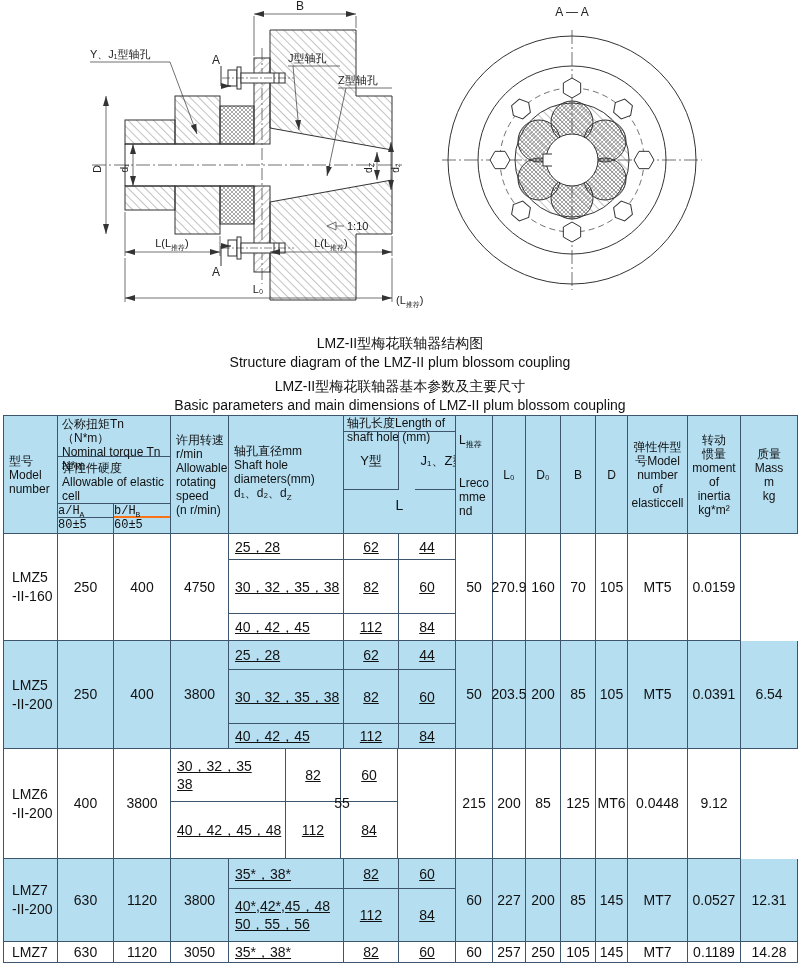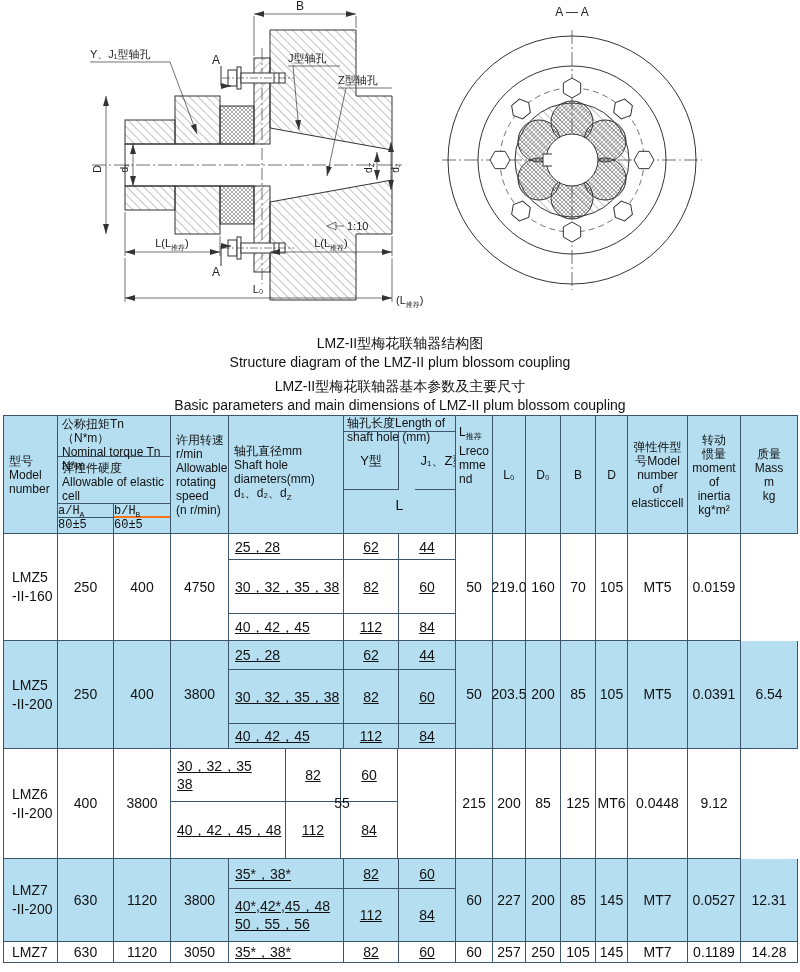--- a/index.html
+++ b/index.html
@@ -33,22 +33,22 @@
   .tg-ab>div:nth-child(2){border-bottom:2px solid #f97316;}
   .tg-ab>div:nth-child(3){border-right:1px solid #3d566e;}
 
   .lg-title{height:16px;border-bottom:1px solid #3d566e;padding:0 3px;box-sizing:border-box;}
   .lg-mid{display:grid;grid-template-columns:55px 56px;height:58px;gap:16px;}
   .lg-mid>div{display:flex;align-items:center;justify-content:center;box-sizing:border-box;
               border-bottom:1px solid #3d566e;font-size:13px;}
   .lg-mid>div:first-child{border-right:1px solid #3d566e;}
   .lg-l{height:29px;display:flex;align-items:center;justify-content:center;font-size:14px;}
 
-  .lrec-h{padding:9px 2px 0 3px;}
-  .brk{word-break:break-all;}
+  .lrec-h{padding:17px 2px 0 3px;}
+  .brk{word-break:break-all;margin-top:24px;}
 
   .rg{display:grid;grid-template-columns:54px 56px 57px 58px 227px 37px 33px 35px 35px 32px 60px 53px 57px;}
   .rg.blue{background:#b5def1;}
   .c{border-right:1px solid #3d566e;border-bottom:1px solid #3d566e;display:flex;align-items:center;
      justify-content:center;font-size:14px;white-space:pre-line;text-align:center;box-sizing:border-box;
      line-height:19px;}
   .c.model{justify-content:flex-start;padding-left:8px;text-align:left;}
   .bores{display:grid;grid-template-columns:115px 55px 57px;text-decoration:underline;}
   .bc{border-right:1px solid #3d566e;border-bottom:1px solid #3d566e;display:flex;align-items:center;
       justify-content:center;font-size:14px;box-sizing:border-box;line-height:18px;}
@@ -311,21 +311,21 @@
         <div class="bc">62</div>
         <div class="bc">44</div>
         <div class="bc dl">30，32，35，38</div>
         <div class="bc">82</div>
         <div class="bc">60</div>
         <div class="bc dl">40，42，45</div>
         <div class="bc">112</div>
         <div class="bc">84</div>
       </div>
       <div class="c">50</div>
-      <div class="c">219.0</div>
+      <div class="c">270.9</div>
       <div class="c">160</div>
       <div class="c">70</div>
       <div class="c">105</div>
       <div class="c">MT5</div>
       <div class="c">0.0159</div>
     </div>
 
     <div class="rg blue">
       <div class="c model">LMZ5
 -II-200</div>

